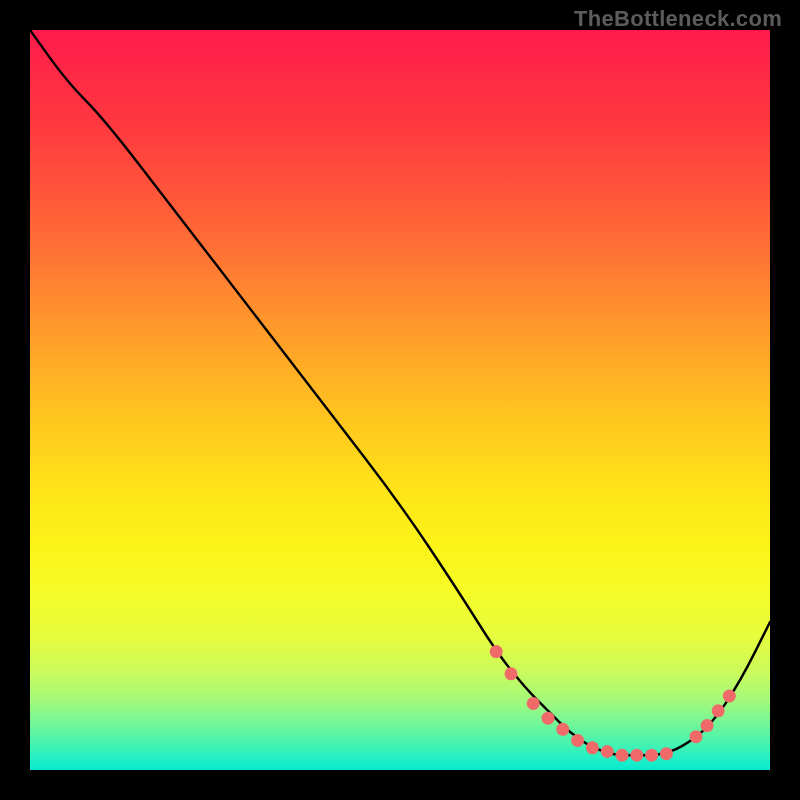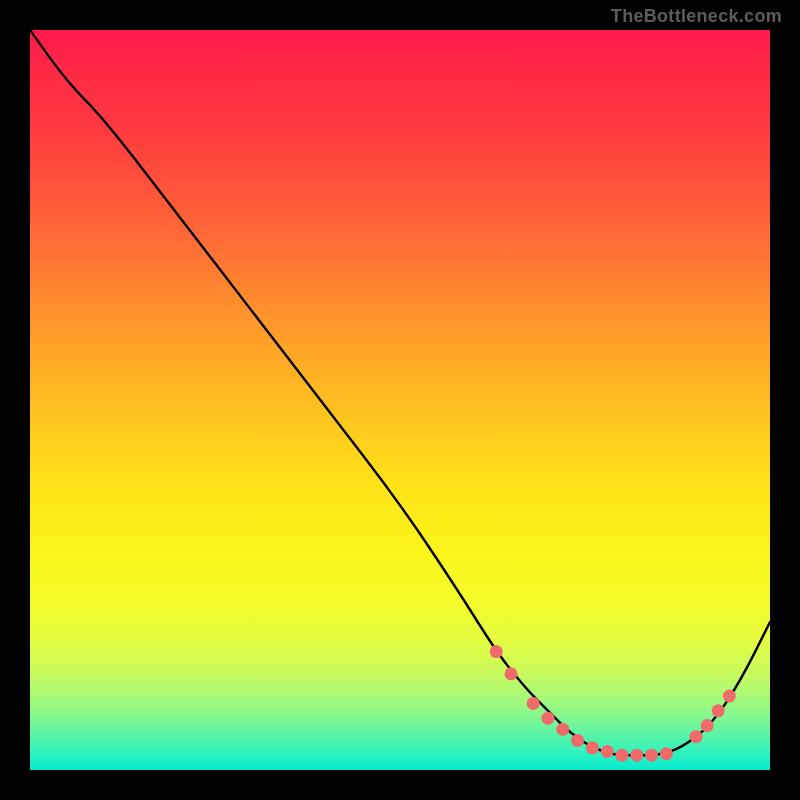--- a/index.html
+++ b/index.html
@@ -15,21 +15,21 @@
     position: relative;
     width: 800px;
     height: 800px;
     background: #000;
   }
   .watermark {
     position: absolute;
     top: 6px;
     right: 18px;
     color: #5c5c5c;
-    font-size: 18px;
+    font-size: 22px;
     font-weight: 600;
     letter-spacing: 0.3px;
     z-index: 10;
   }
   .plot {
     position: absolute;
     left: 30px;
     top: 30px;
     width: 740px;
     height: 740px;

